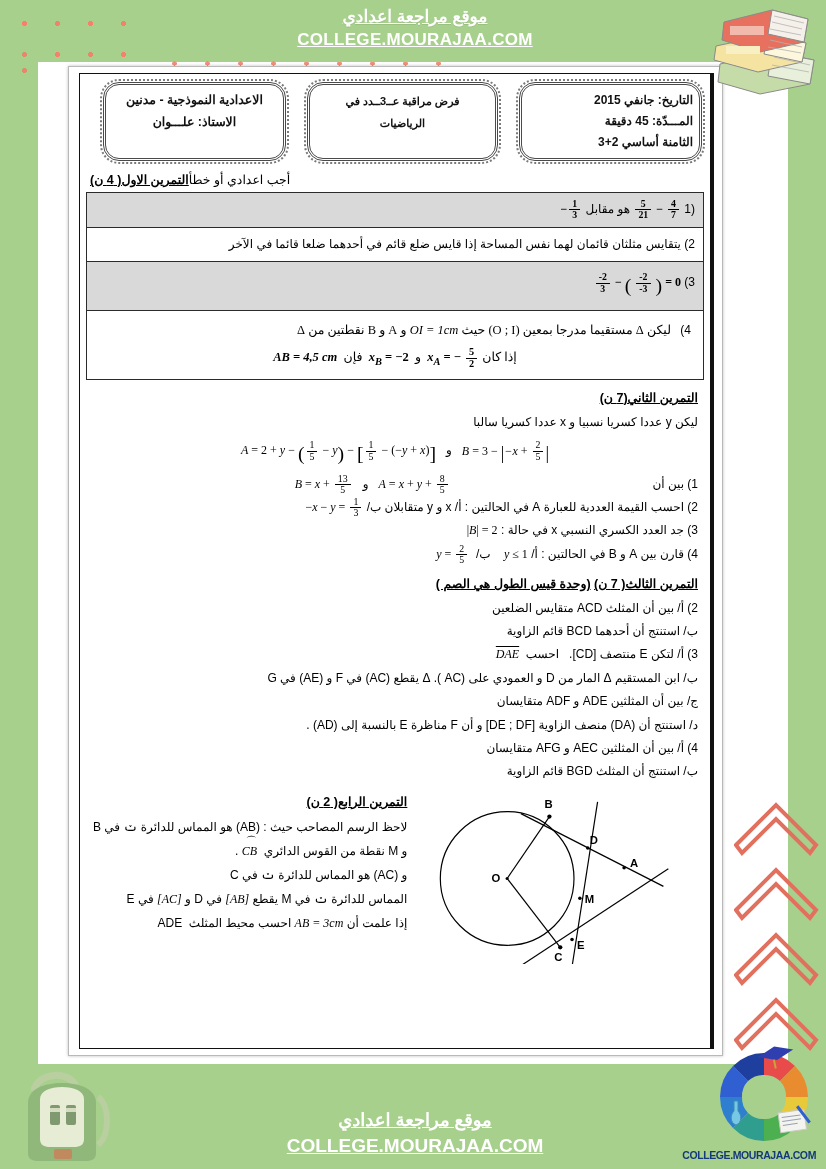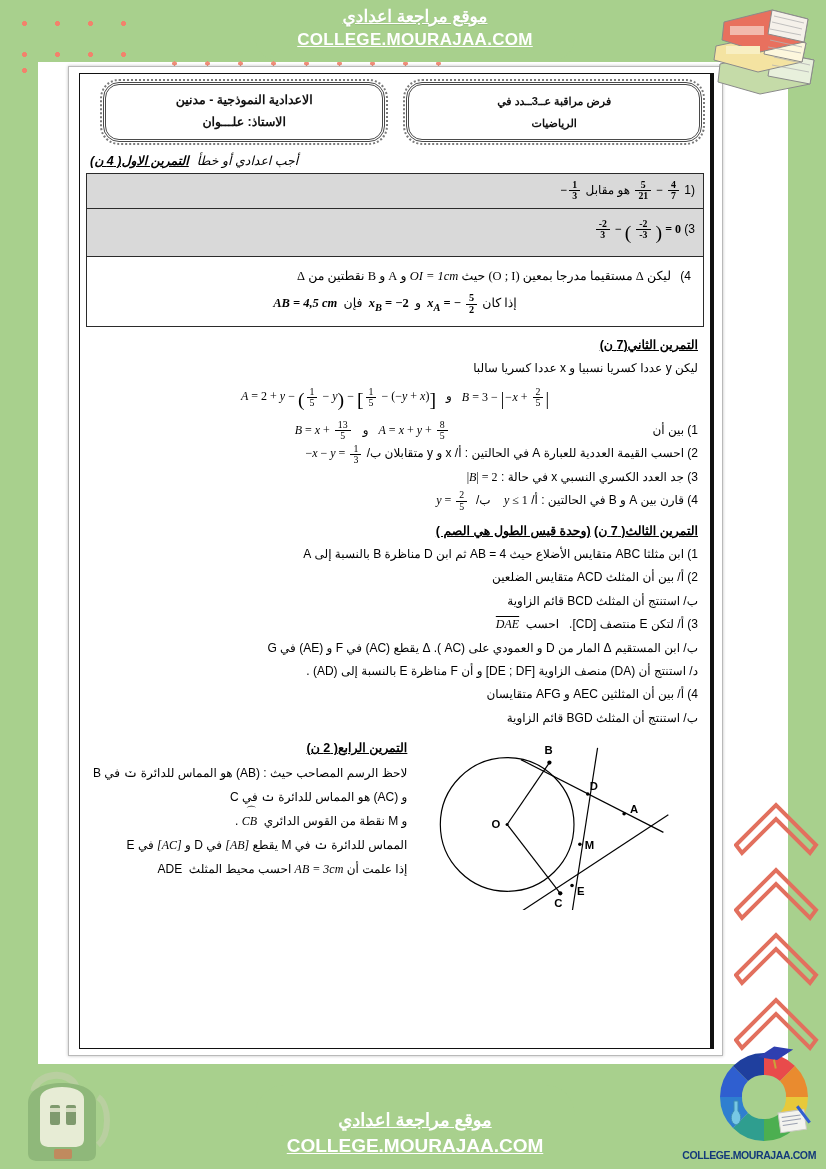--- a/index.html
+++ b/index.html
@@ -144,21 +144,21 @@
   .hdr-box.mid .ln { font-size: 11px; line-height: 2.0; }
 
   
   .ex-title {
     font-family: "Liberation Sans", sans-serif;
     font-weight: bold; font-size: 12.5px; text-decoration: underline;
     display: inline-block;
   }
   .ex-head-line {
     display: flex; flex-direction: row-reverse; align-items: baseline;
-    gap: 8px; padding: 5px 4px 3px 4px; font-style: italic;
+    gap: 0; padding: 5px 4px 3px 4px;
   }
   .ex-head-line .after {
     font-family: "Liberation Sans", sans-serif; font-size: 12.5px; font-weight: normal;
   }
 
   
   table.ex1 {
     width: 100%; border-collapse: collapse; margin: 2px 0 6px 0;
     table-layout: fixed;
   }
@@ -268,20 +268,25 @@
 
   <div class="hdr">
     <div class="hdr-box right">
       <div class="ln">الاعدادية النموذجية - مدنين</div>
       <div class="ln">الاستاذ: علـــوان</div>
     </div>
     <div class="hdr-box mid">
       <div class="ln">فرض مراقبة عــ3ــدد  في</div>
       <div class="ln">الرياضيات</div>
     </div>
+    <div class="hdr-box left">
+      <div class="ln">التاريخ: جانفي 2015</div>
+      <div class="ln">المـــدّة: 45 دقيقة</div>
+      <div class="ln">الثامنة أساسي 2+3</div>
+    </div>
   </div>
 
   <div class="ex-head-line">
     <span class="ex-title">التمرين الاول( 4 ن)</span>
     <span class="after">أجب اعدادي أو خطأ</span>
   </div>
 
   <table class="ex1">
     <tbody>
           <tr class="shaded">
@@ -294,20 +299,26 @@
           <span class="mb"> − </span>
           <span class="frac"><span class="num mb">4</span><span class="den mb">7</span></span>
         </span>
         <span> هو  مقابل </span>
         <span class="math">
           <span class="mb">−</span><span class="frac"><span class="num mb">1</span><span class="den mb">3</span></span>
         </span>
       </td>
     </tr>
 
+    <tr>
+      <td>
+        <span class="idx">2)</span>
+        <span>يتقايس مثلثان قائمان لهما نفس المساحة إذا قايس ضلع قائم في أحدهما ضلعا قائما في الآخر</span>
+      </td>
+    </tr>
 
     <tr class="shaded">
       <td>
         <span class="idx">3)</span>
         <span class="math">
           <span class="frac"><span class="num mb">-2</span><span class="den mb">3</span></span>
           <span class="mb"> − </span>
           <span class="paren-tall">(</span>
           <span class="frac"><span class="num mb">-2</span><span class="den mb">-3</span></span>
           <span class="paren-tall">)</span>
@@ -403,44 +414,44 @@
         <span class="frac"><span class="num">2</span><span class="den">5</span></span>
       </span>
     </div>
   </div>
 
   <div class="ex-body" style="padding-top:6px;">
     <div class="row" style="text-align:right;">
       <span class="ex-title">التمرين الثالث( 7 ن)</span>
       <span class="ex-title">(وحدة قيس الطول هي الصم )</span>
     </div>
-    <div class="row">1)  ابن مثلثا ABC متقايس الأضلاع   حيث   AB = 4   ثم  ابن D مناظرة B بالنسبة إلى A</div>
     <div class="row">2) أ/ بين أن المثلث ACD متقايس الضلعين</div>
-    <div class="row">ب/ استنتج أن المثلث BCD قائم الزاوية</div>
+    <div class="row">ب/ استنتج أن أحدهما BCD قائم الزاوية</div>
     <div class="row">
       3)  أ/ لتكن E منتصف [CD].&nbsp; &nbsp;احسب&nbsp;
       <span class="math mi" style="text-decoration:overline;">DAE</span>
     </div>
     <div class="row">ب/ ابن المستقيم Δ المار من D و العمودي على (AC ). Δ يقطع (AC) في F و (AE) في G</div>
+    <div class="row">ج/ بين أن المثلثين ADE و ADF متقايسان</div>
     <div class="row">د/ استنتج أن (DA) منصف الزاوية [DE ; DF]   و أن F مناظرة E بالنسبة إلى (AD) .</div>
     <div class="row">4) أ/ بين أن المثلثين AEC و AFG متقايسان</div>
     <div class="row">ب/ استنتج أن المثلث BGD قائم الزاوية</div>
   </div>
 
   <div class="ex4wrap" style="padding-top:6px;">
     <div class="ex4text">
       <div class="row" style="text-align:right;">
         <span class="ex-title">التمرين الرابع( 2 ن)</span>
       </div>
       <div class="row">لاحظ الرسم المصاحب حيث : (AB) هو المماس للدائرة ݖ في B</div>
-      <div class="row">و (AC) هو المماس للدائرة ݖ في C</div>
       <div class="row">
         و&nbsp;M نقطة من القوس الدائري&nbsp;
         <span class="math mi arcline">CB</span> .
       </div>
+      <div class="row">و (AC) هو المماس للدائرة ݖ في C</div>
       <div class="row">
         المماس للدائرة ݖ في M يقطع
         <span class="math mi">[AB]</span> في D و
         <span class="math mi">[AC]</span> في E
       </div>
       <div class="row">
         إذا علمت أن <span class="math mi">AB = 3cm</span>
         احسب محيط المثلث&nbsp; ADE
       </div>
     </div>

